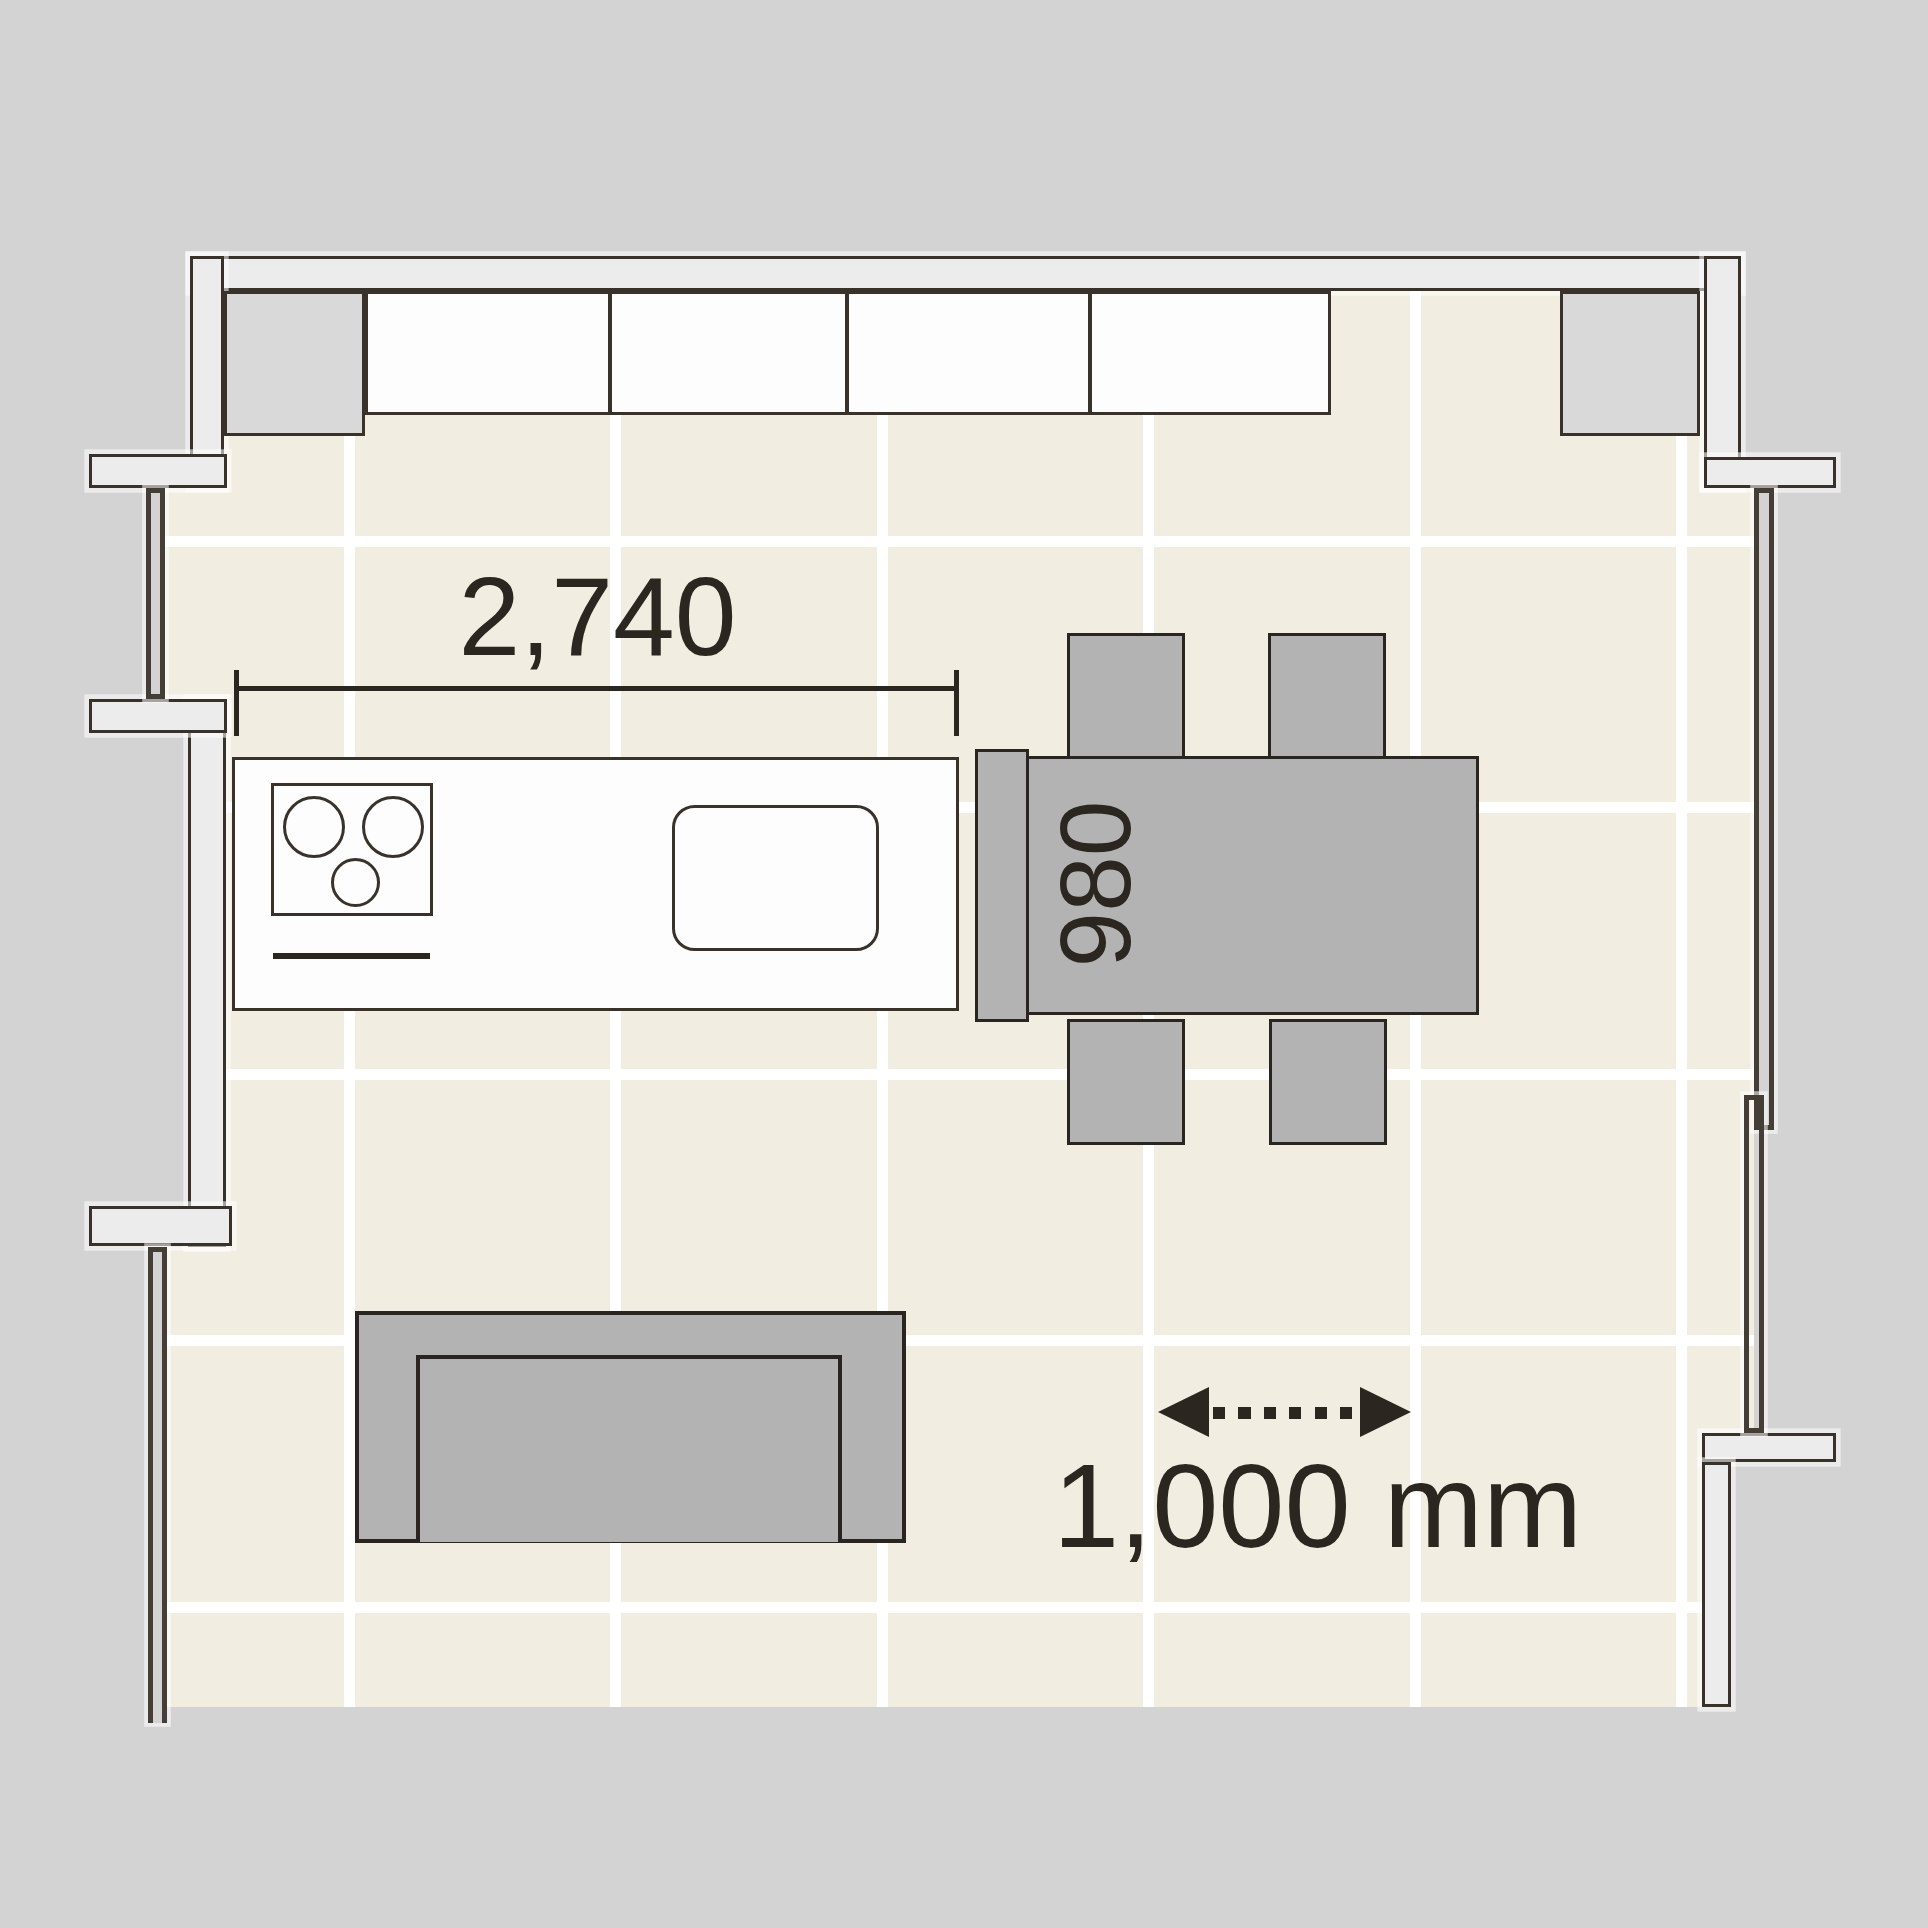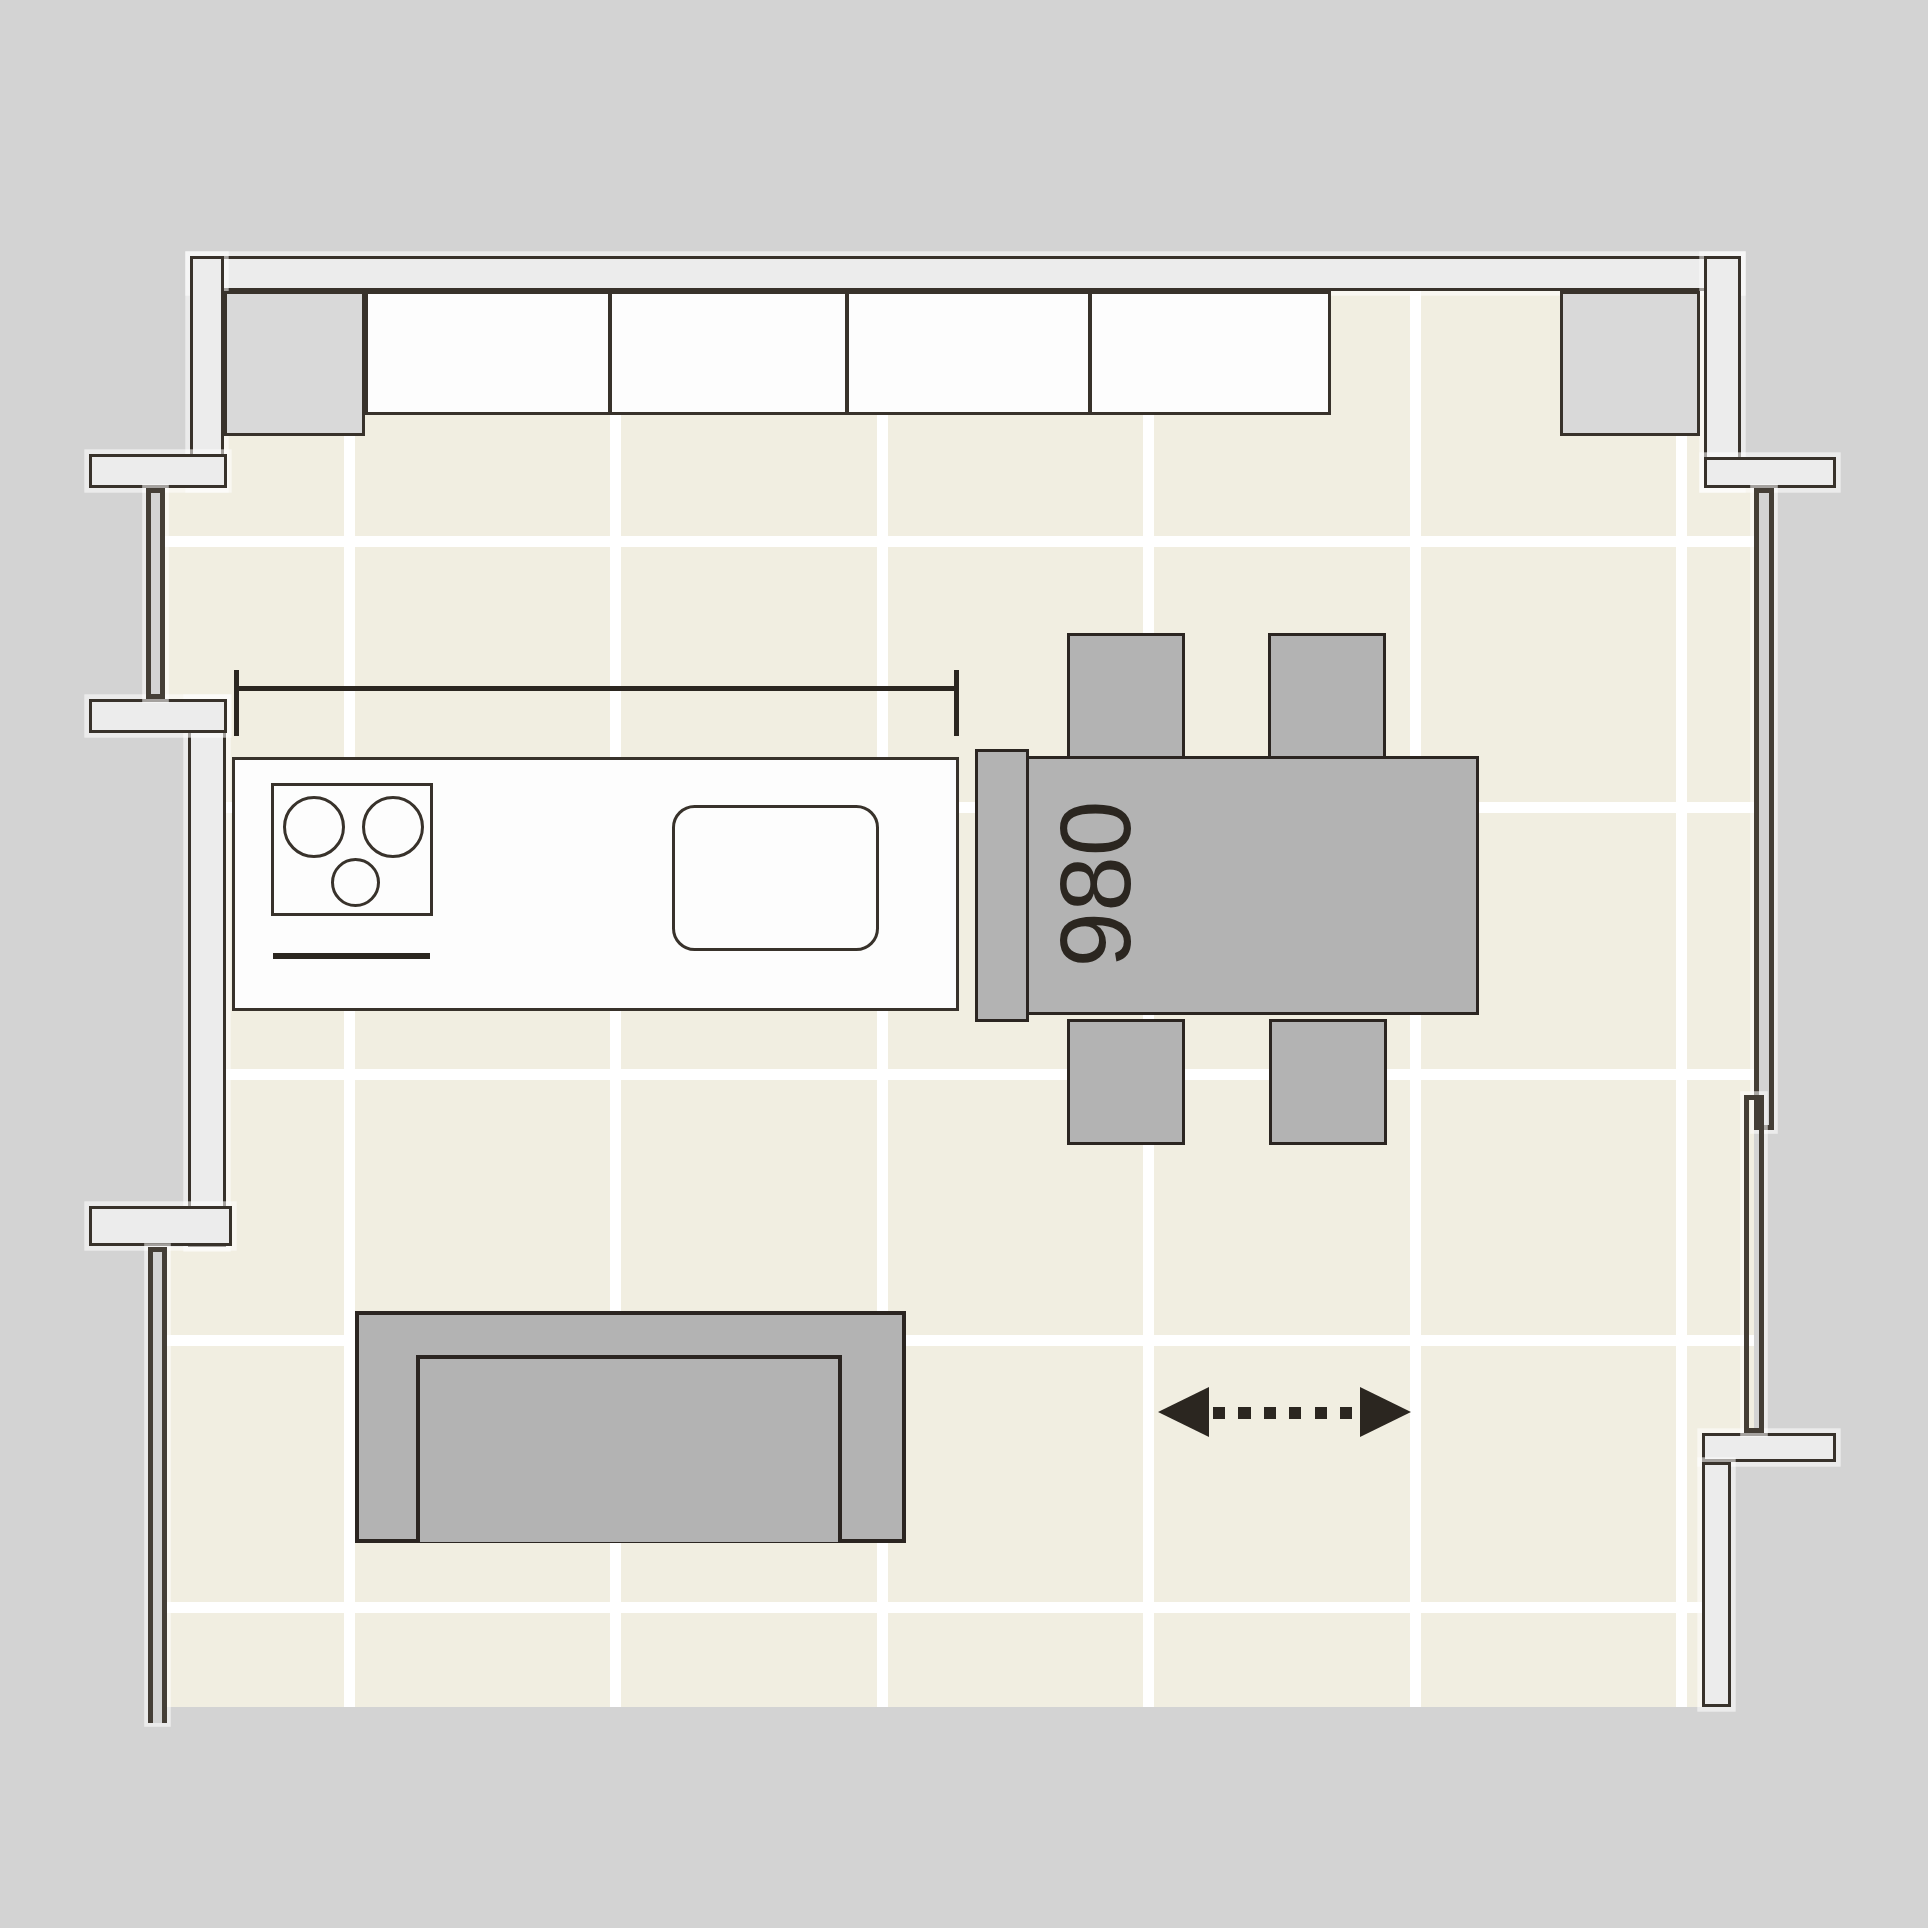--- a/index.html
+++ b/index.html
@@ -121,19 +121,21 @@
   <div class="furn" style="left:975px;top:749px;width:54px;height:273px"></div>
   <div class="note" style="left:1095px;top:884px;font-size:100px;transform:translate(-50%,-50%) rotate(-90deg)">980</div>
 
   <div class="furn" style="left:355px;top:1311px;width:551px;height:232px;border-width:4.7px">
     <div style="left:57px;top:40px;width:426px;height:187px;border:4.7px solid #2b2521;border-bottom:none;background:#b3b3b3"></div>
   </div>
 
   <div class="darkline" style="left:234px;top:686px;width:724px;height:4.7px"></div>
   <div class="darkline" style="left:234px;top:670px;width:4.7px;height:66px"></div>
   <div class="darkline" style="left:954px;top:670px;width:4.7px;height:66px"></div>
+  <div class="note" style="left:315px;top:562px;width:565px;font-size:111px">2,740</div>
 
   <div class="tri-l" style="left:1158px;top:1387px"></div>
   <div class="tri-r" style="left:1360px;top:1387px"></div>
   <div class="dots" style="left:1213px;top:1407px;width:143px;height:12.2px"></div>
+  <div class="note" style="left:1035px;top:1446px;width:565px;font-size:119px">1,000 mm</div>
 
 </div>
 
 
 </body></html>

